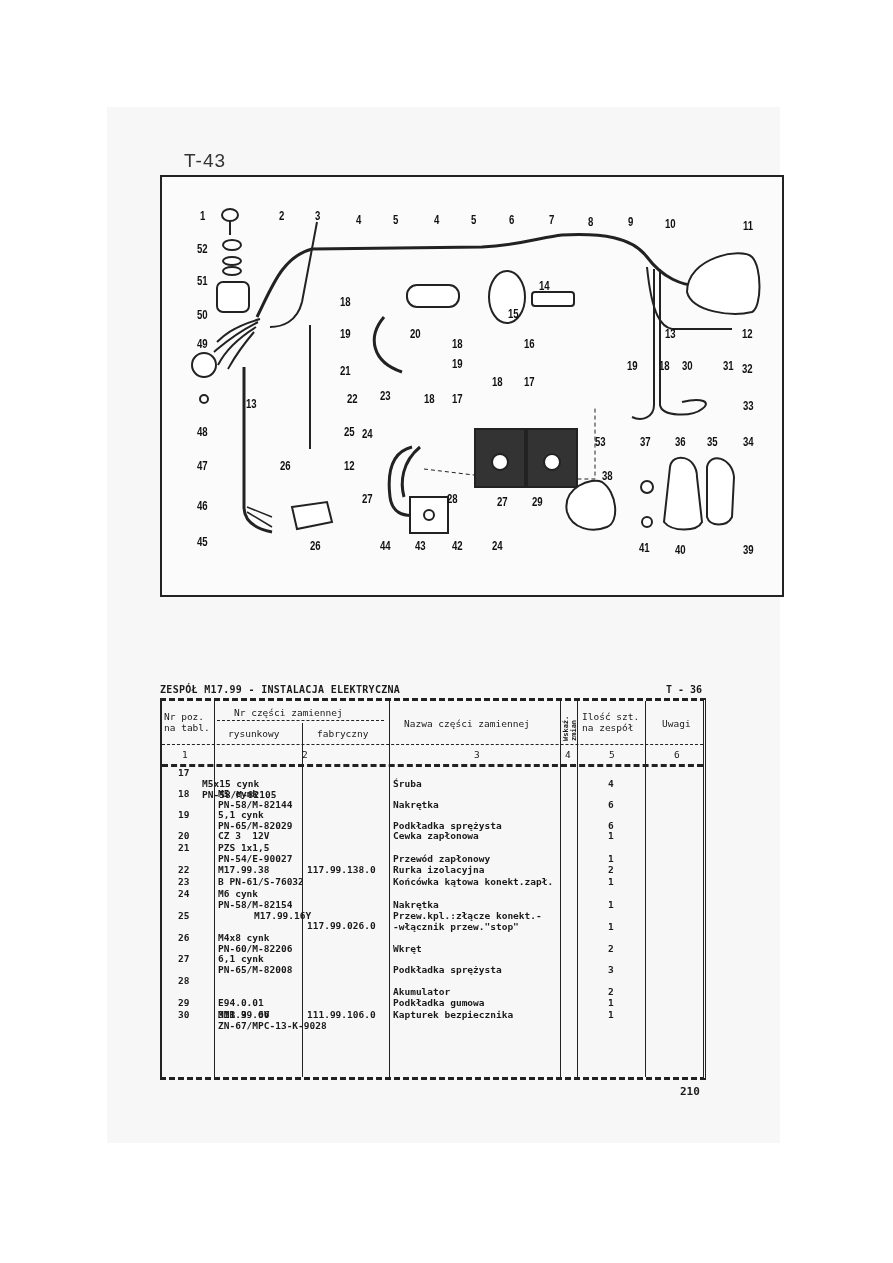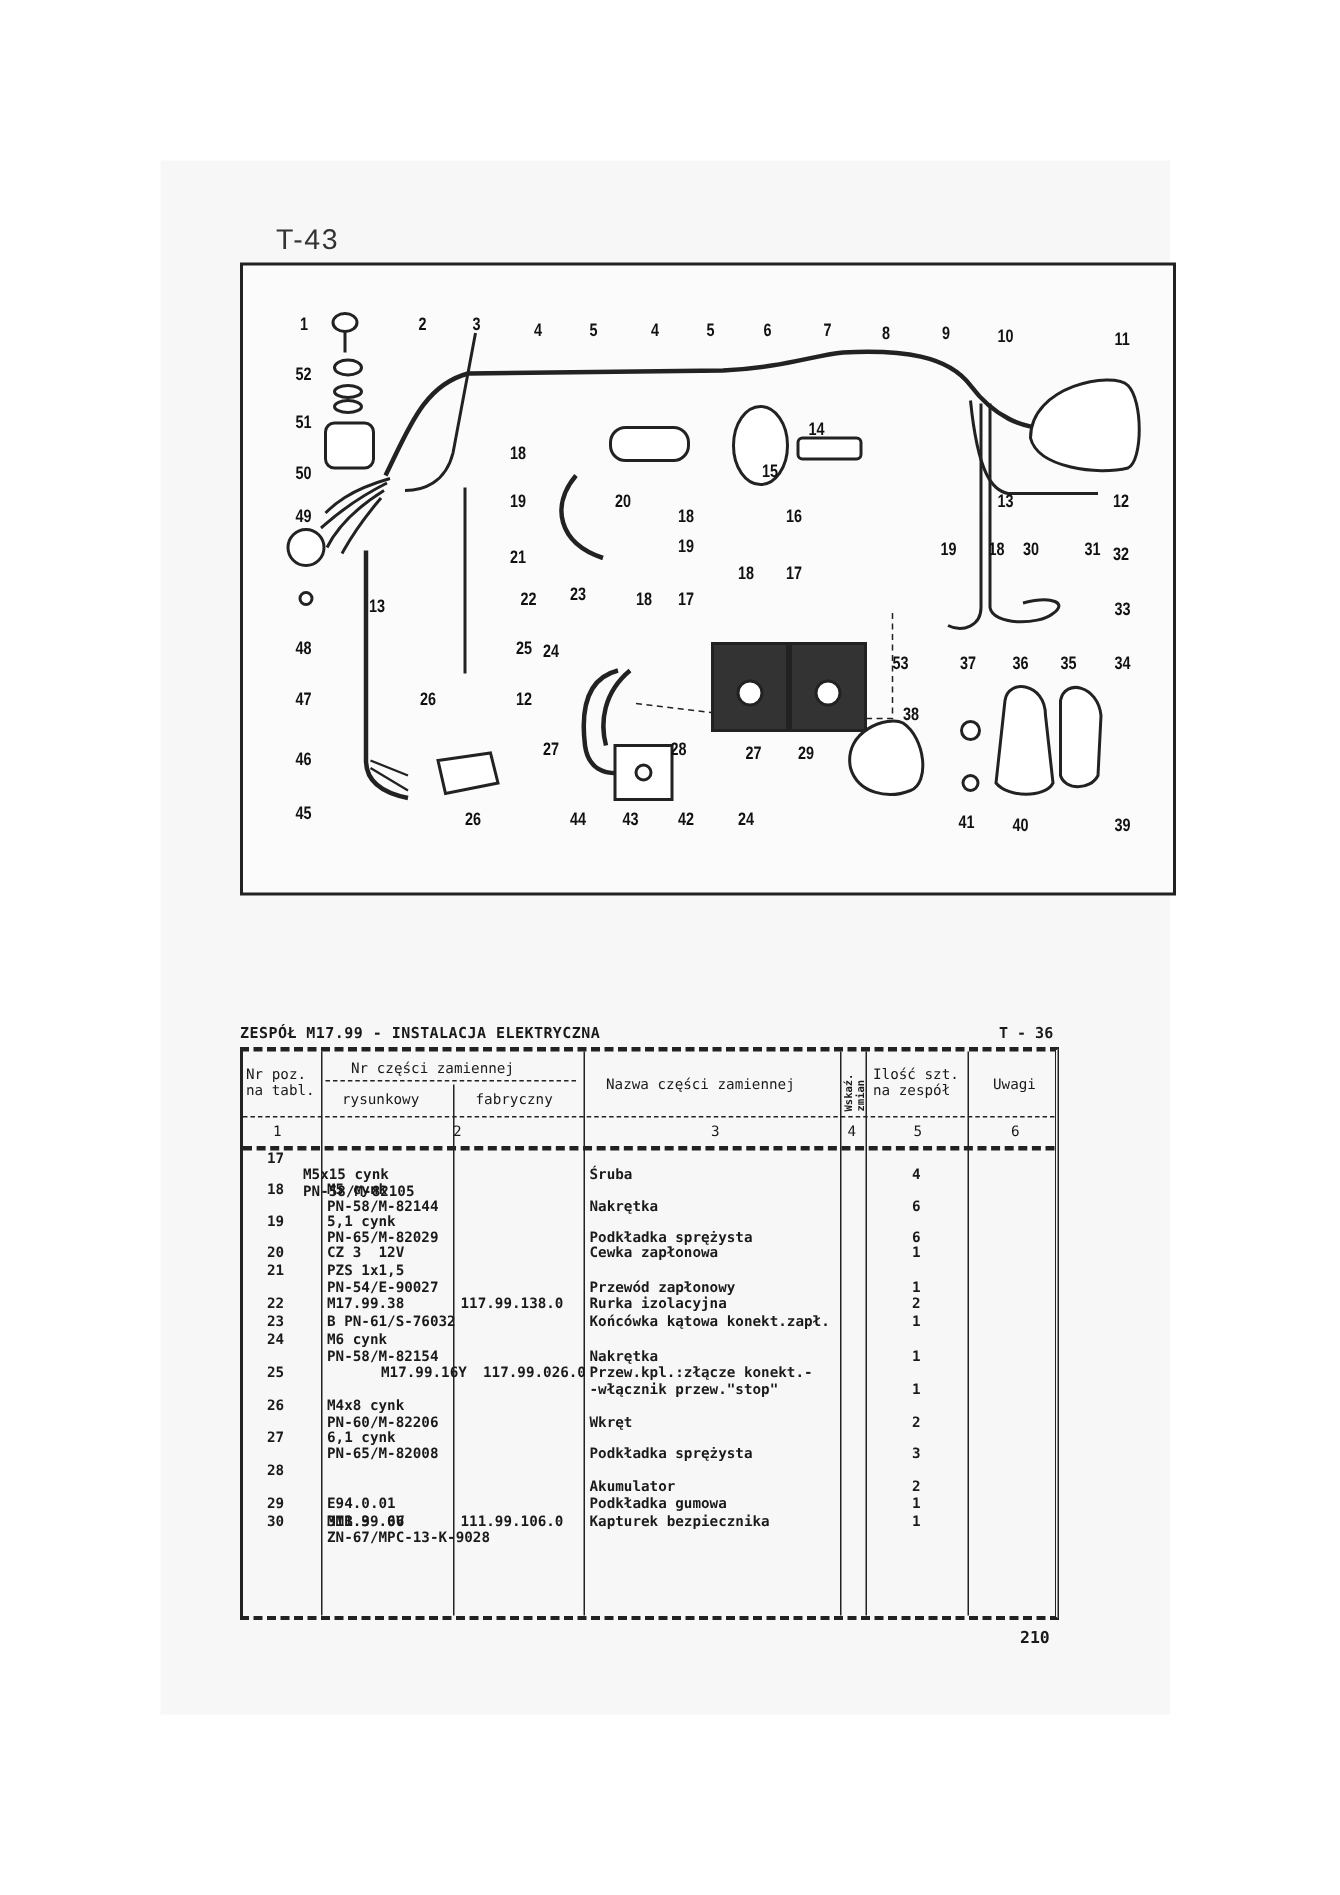--- a/index.html
+++ b/index.html
@@ -252,21 +252,21 @@
       <div></div>
       <div class="cell" style="left: 16px; top: 187px;">24</div>
       <div class="cell" style="left: 56px; top: 187px;">M6 cynk
 PN-58/M-82154</div>
       <div class="cell" style="left: 145px; top: 198px;"></div>
       <div class="cell" style="left: 231px; top: 198px;">Nakrętka</div>
       <div class="cell" style="left: 446px; top: 198px;">1</div>
       <div></div>
       <div class="cell" style="left: 16px; top: 209px;">25</div>
       <div class="cell" style="left: 56px; top: 209px; padding-left: 36px;">M17.99.16Y</div>
-      <div class="cell" style="left: 145px; top: 209px; margin-left: 15px;">117.99.026.0</div>
+      <div class="cell" style="left: 145px; top: 219px;">117.99.026.0</div>
       <div class="cell" style="left: 231px; top: 209px;">Przew.kpl.:złącze konekt.-
 -włącznik przew."stop"</div>
       <div class="cell" style="left: 446px; top: 220px;">1</div>
       <div></div>
       <div class="cell" style="left: 16px; top: 231px;">26</div>
       <div class="cell" style="left: 56px; top: 231px;">M4x8 cynk
 PN-60/M-82206</div>
       <div class="cell" style="left: 145px; top: 242px;"></div>
       <div class="cell" style="left: 231px; top: 242px;">Wkręt</div>
       <div class="cell" style="left: 446px; top: 242px;">2</div>

